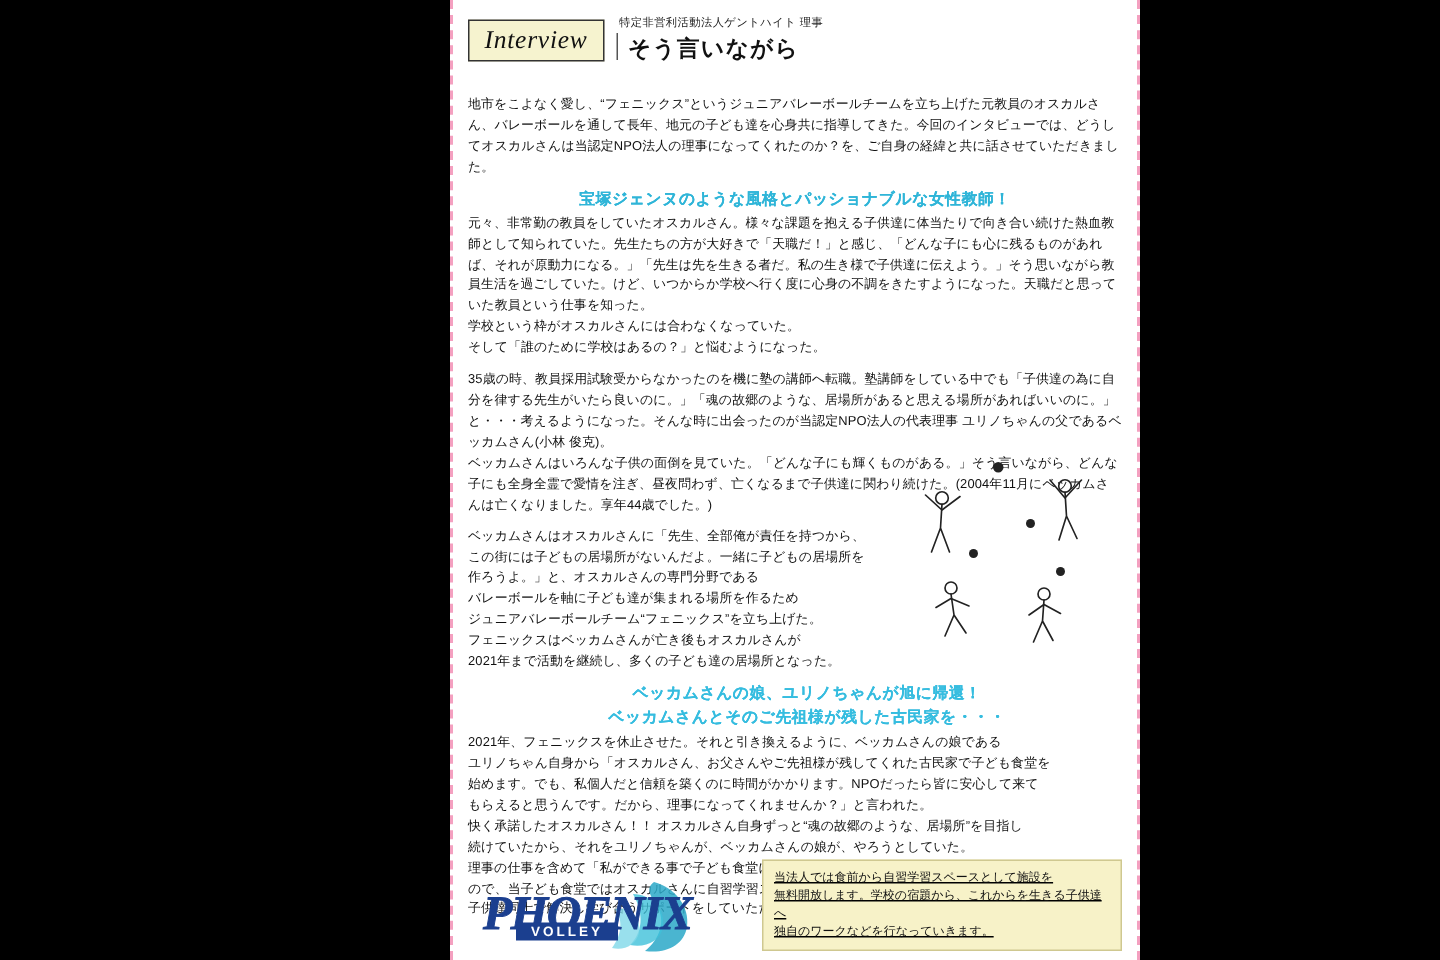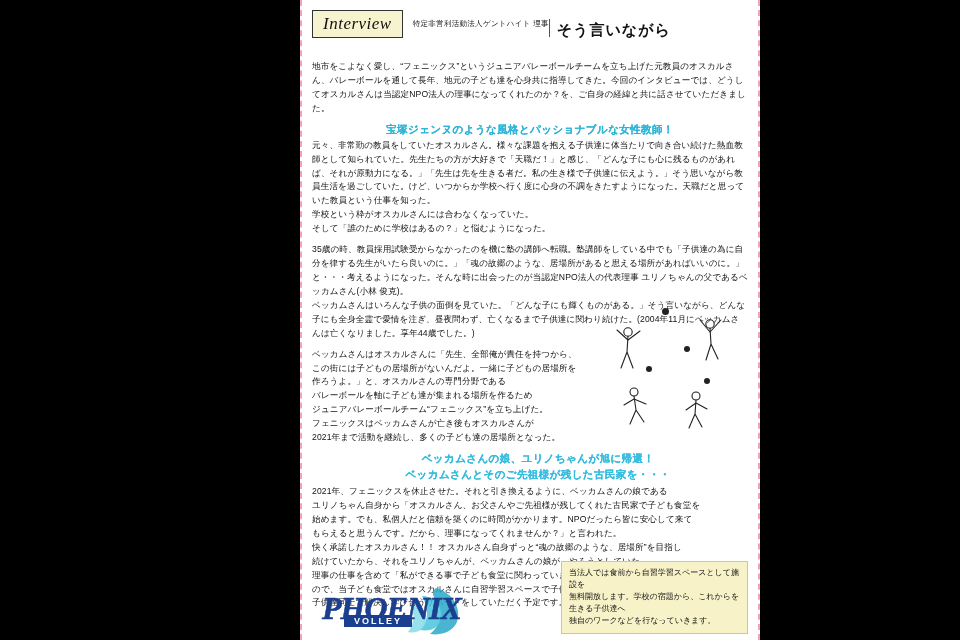--- a/index.html
+++ b/index.html
@@ -46,20 +46,21 @@
     padding: 4px 10px 5px 10px;
     font-family: "Liberation Serif", serif;
     font-size: 17px;
     letter-spacing: 0.5px;
     color: #111;
     line-height: 1;
     font-style: italic;
   }
   .header-right {
     display: flex;
+    flex-direction: column;
     justify-content: flex-end;
     padding-bottom: 1px;
   }
   .subtitle {
     font-size: 7.5px;
     color: #222;
     letter-spacing: 0.3px;
     margin-bottom: 2px;
     margin-left: 2px;
   }
@@ -163,25 +164,26 @@
     background: #1b3f8f;
     padding: 1px 10px;
     letter-spacing: 2px;
   }
 
   
   .note {
     position: absolute;
     right: 10px;
     bottom: 6px;
-    width: 187px;
+    width: 240px;
     background: #f7f2c8;
     border: 1px solid #cfc890;
     padding: 5px 7px;
     box-sizing: border-box;
+    text-decoration: underline;
   }
   .note p {
     margin: 0 0 1px 0;
     font-size: 8px;
     line-height: 1.45;
     color: #111;
   }
 </style>
 </head>
 <body>

